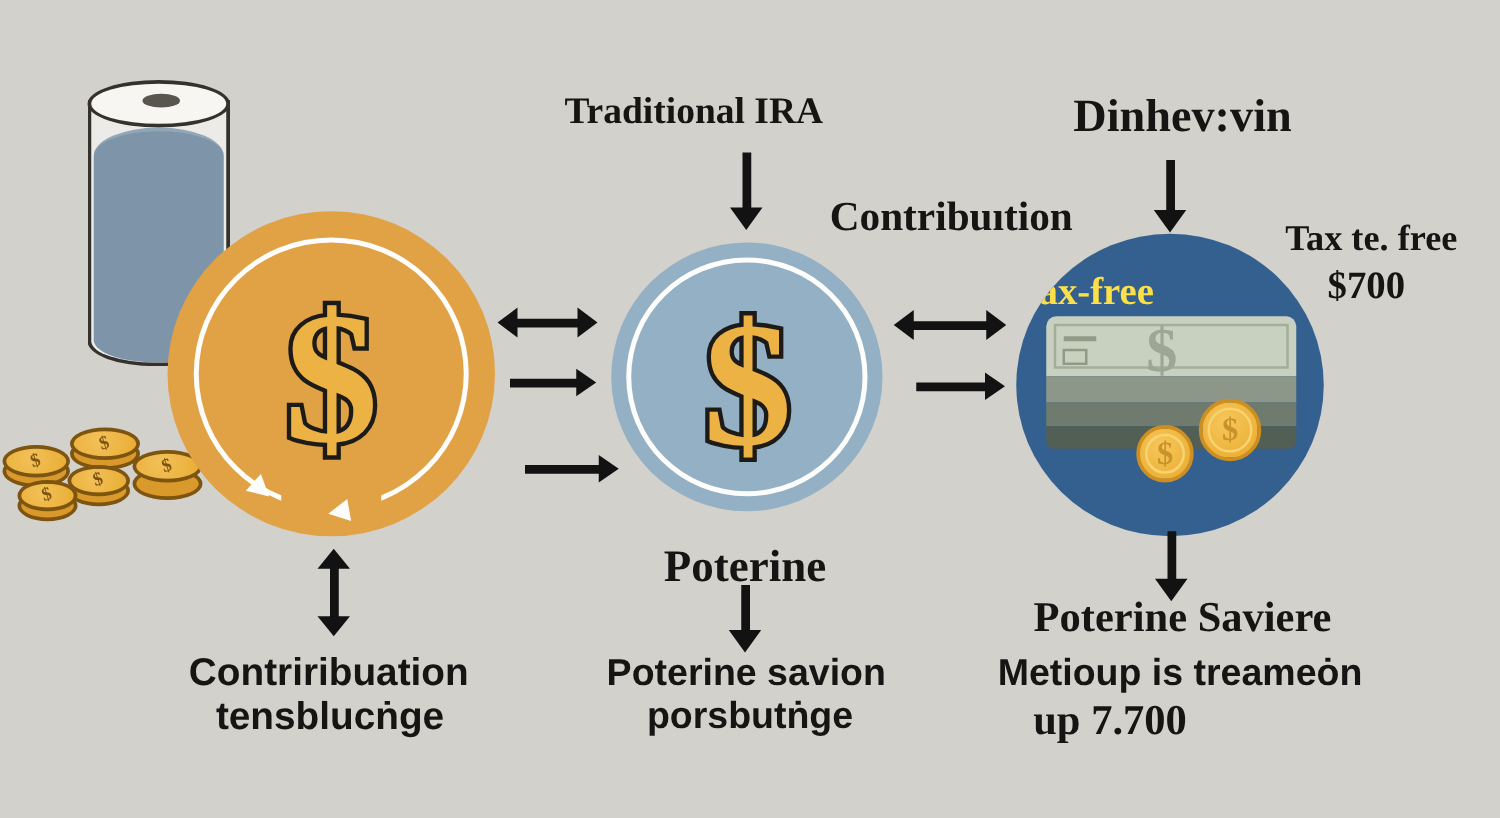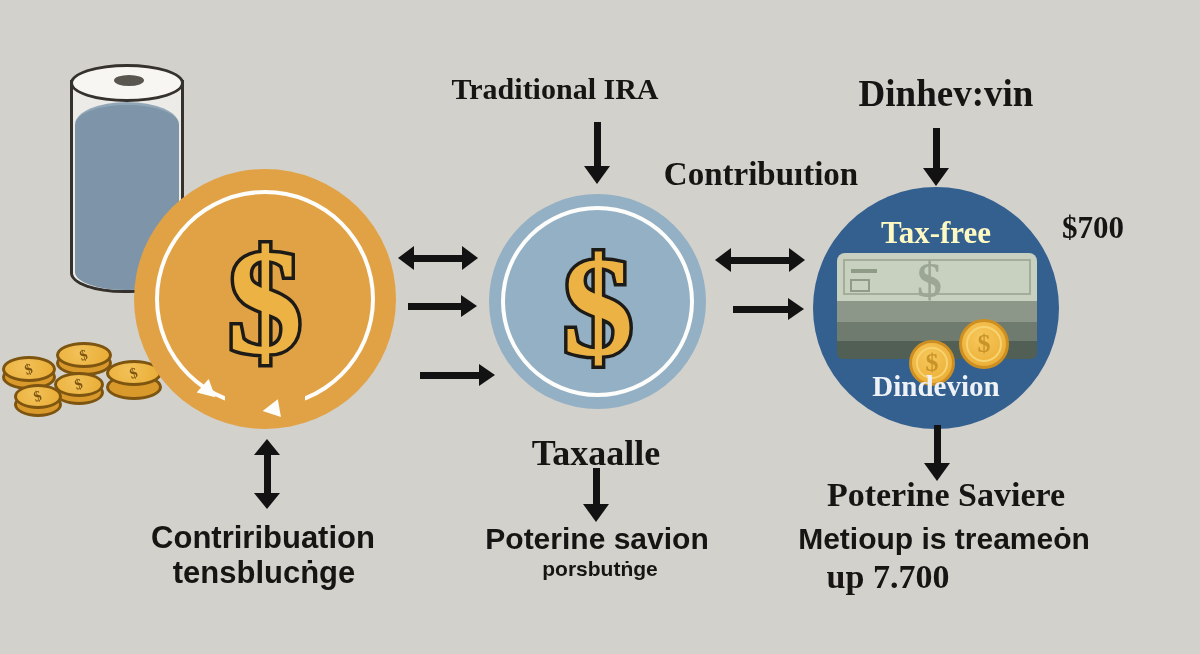--- a/index.html
+++ b/index.html
@@ -40,21 +40,21 @@
   .c-dark{left:813px; top:187px; width:246px; height:242px; background:#34608f; overflow:hidden;}
   .ring{position:absolute; border:4px solid #fdfdfb; border-radius:50%;}
   .r-orange{inset:21px;}
   .r-blue{inset:12px;}
   .ring-gap{position:absolute; bottom:8px; left:50%; transform:translateX(-50%); width:80px; height:34px; background:#e1a246;}
   .ring-head{position:absolute; width:0; height:0; border-left:9px solid transparent; border-right:9px solid transparent; border-top:17px solid #fdfdfb;}
   .rh-left{left:66px; top:214px; transform:rotate(-48deg);}
   .rh-right{left:128px; top:232px; transform:rotate(80deg);}
   .dollar-wrap{position:absolute; inset:0; display:flex; align-items:center; justify-content:center;}
   
-  .taxfree{position:absolute; top:28px; width:100%; text-align:center; color:#fef9c3; font-size:31px; font-weight:700;}
+  .taxfree{position:absolute; top:28px; width:100%; text-align:left; color:#fde047; font-size:31px; font-weight:700;}
   .dindevion{position:absolute; bottom:26px; width:100%; text-align:center; color:#eef2f7; font-size:29px; font-weight:700;}
   .money{position:absolute; left:24px; top:66px; width:200px; height:108px;}
   .bill{position:absolute; left:0; top:0; width:100%; height:48px; background:#c8d1c0; border-radius:8px 8px 0 0;}
   .bill-frame{position:absolute; inset:6px; border:2px solid #a3ad99;}
   .bill-mark1{position:absolute; left:14px; top:16px; width:26px; height:4px; background:#8f9a87;}
   .bill-mark2{position:absolute; left:13px; top:26px; width:16px; height:9px; border:2px solid #8f9a87;}
   .bill-watermark{position:absolute; left:80px; top:-2px; font-size:50px; font-weight:700; color:#9ba794;}
   .strip1{position:absolute; left:0; top:48px; width:100%; height:21px; background:#8d9789;}
   .strip2{position:absolute; left:0; top:69px; width:100%; height:19px; background:#6f7b6e;}
   .strip3{position:absolute; left:0; top:88px; width:100%; height:18px; background:#525f55; border-radius:0 0 6px 6px;}
@@ -107,20 +107,21 @@
       <div class="edge"></div>
         <div class="face">
           <span>$</span>
         </div>
     </div>
   </div>
 
   <div class="t serif" style="left:555px; top:74px; font-size:30px;">Traditional IRA</div>
   <div class="t serif" style="left:761px; top:158px; font-size:33px;">Contribuıtion</div>
   <div class="t serif" style="left:946px; top:75px; font-size:37px;">Dinhev:vin</div>
+  <div class="t serif" style="left:1097px; top:177px; font-size:29px;">Tax te. free</div>
   <div class="t serif" style="left:1093px; top:212px; font-size:31px;">$700</div>
 
   <div class="arrow" style="left:584px; top:122px; width:26px; height:64px;">
     <div class="shaft" style="left:10px; top:0; width:7px; height:46px;"></div>
     <div class="head" style="left:0; top:44px; border-left-width:13px; border-right-width:13px; border-top:18px solid #121212;"></div>
   </div>
 
   <div class="arrow" style="left:923px; top:128px; width:26px; height:60px;">
     <div class="shaft" style="left:10px; top:0; width:7px; height:42px;"></div>
     <div class="head" style="left:0; top:40px; border-left-width:13px; border-right-width:13px; border-top:18px solid #121212;"></div>
@@ -183,36 +184,35 @@
       <div class="strip1"></div>
       <div class="strip2"></div>
       <div class="strip3"></div>
       <div class="mcoin mc-left serif">
           <span>$</span>
         </div>
       <div class="mcoin mc-right serif">
           <span>$</span>
         </div>
     </div>
-    <div class="dindevion serif">Dindevion</div>
   </div>
 
   <div class="arrow" style="left:254px; top:436px; width:26px; height:76px;">
     <div class="head" style="left:0; top:0; border-left-width:13px; border-right-width:13px; border-bottom:16px solid #121212;"></div>
     <div class="shaft" style="left:10px; top:14px; width:7px; height:48px;"></div>
     <div class="head" style="left:0; bottom:0; border-left-width:13px; border-right-width:13px; border-top:16px solid #121212;"></div>
   </div>
 
-  <div class="t serif" style="left:596px; top:435px; font-size:36px;">Taxaalle</div>
+  <div class="t serif" style="left:596px; top:435px; font-size:36px;">Poterine</div>
   <div class="arrow" style="left:583px; top:468px; width:26px; height:54px;">
     <div class="shaft" style="left:10px; top:0; width:7px; height:38px;"></div>
     <div class="head" style="left:0; top:36px; border-left-width:13px; border-right-width:13px; border-top:18px solid #121212;"></div>
   </div>
   <div class="t sans" style="left:597px; top:524px; font-size:30px;">Poterine savion</div>
-  <div class="t sans" style="left:600px; top:558px; font-size:21px;">porsbutṅge</div>
+  <div class="t sans" style="left:600px; top:558px; font-size:30px;">porsbutṅge</div>
 
   <div class="t sans" style="left:263px; top:522px; font-size:31px;">Contriribuation</div>
   <div class="t sans" style="left:264px; top:557px; font-size:31px;">tensblucṅge</div>
 
   <div class="arrow" style="left:924px; top:425px; width:26px; height:58px;">
     <div class="shaft" style="left:10px; top:0; width:7px; height:40px;"></div>
     <div class="head" style="left:0; top:38px; border-left-width:13px; border-right-width:13px; border-top:18px solid #121212;"></div>
   </div>
   <div class="t serif" style="left:946px; top:478px; font-size:34px;">Poterine Saviere</div>
   <div class="t sans" style="left:944px; top:524px; font-size:30px;">Metioup is treameȯn</div>

